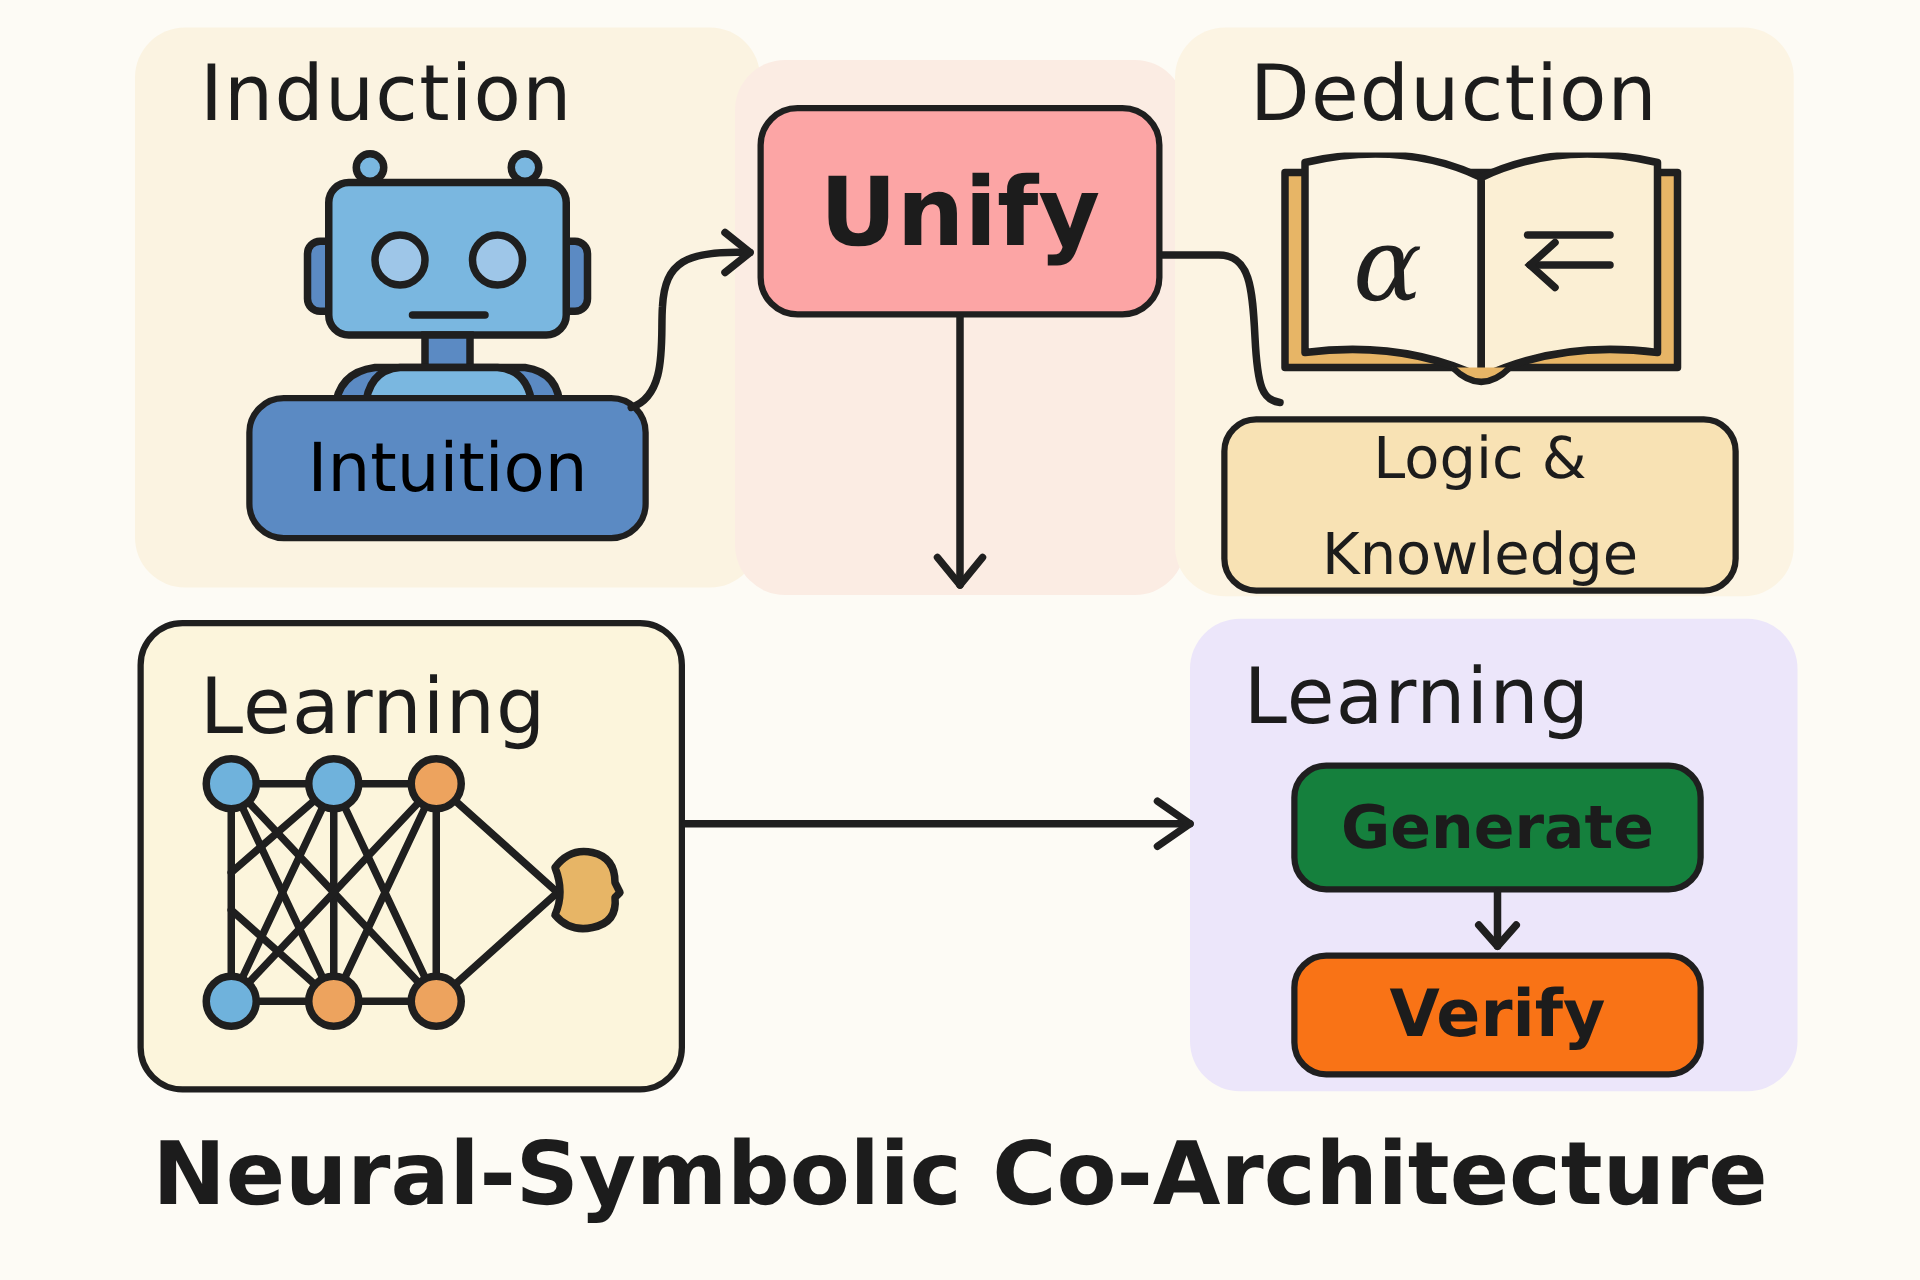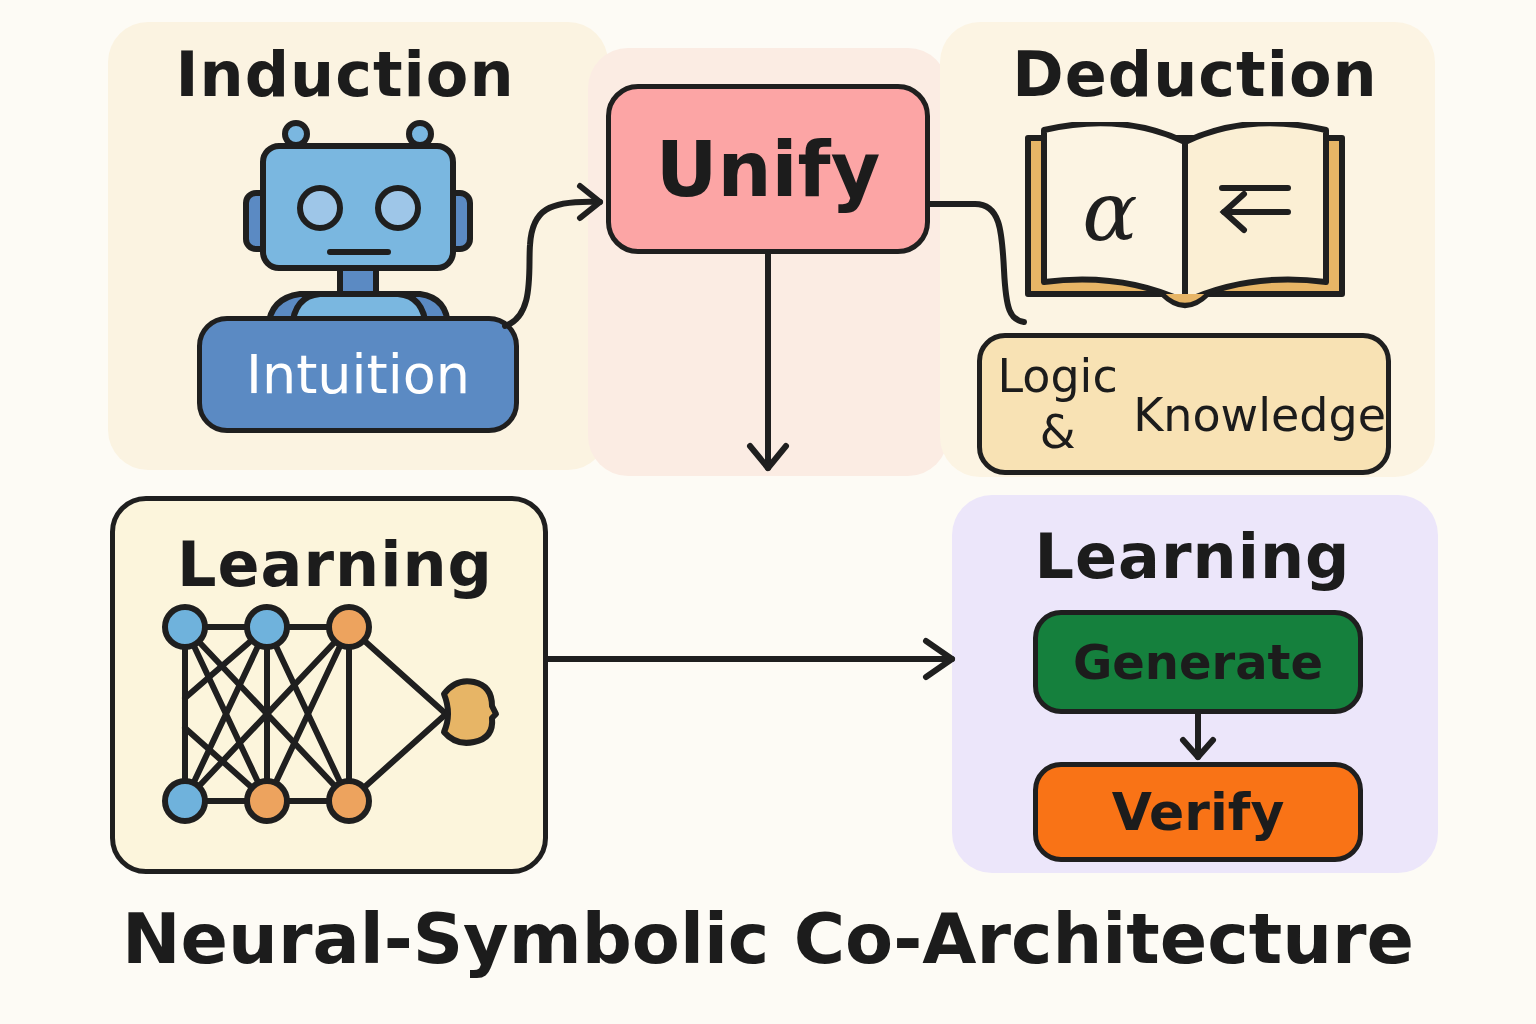--- a/index.html
+++ b/index.html
@@ -1,19 +1,19 @@
 <!DOCTYPE html>
 <html><head>
 <meta charset="utf-8">
 <style>
   html, body { margin:0; padding:0; }
   body { width:1536px; height:1024px; background:#fdfbf5; position:relative; overflow:hidden;
          font-family:"DejaVu Sans", sans-serif; color:#1c1c1c; }
   .panel { position:absolute; border-radius:40px; }
-  .heading { position:absolute; font-weight:bold; font-size:62px; letter-spacing:1px; text-align:center; color:#1c1c1c; }
+  .heading { position:absolute; font-weight:normal; font-size:62px; letter-spacing:1px; color:#1c1c1c; }
   .box { position:absolute; border:5px solid #1f1f1f; border-radius:26px; box-sizing:border-box;
          display:flex; align-items:center; justify-content:center; text-align:center; font-weight:bold; }
   svg.layer { position:absolute; left:0; top:0; width:1536px; height:1024px; pointer-events:none; }
   .icon { position:absolute; }
 </style>
 </head>
 <body>
 
 <div class="panel" style="left:108px;top:22px;width:500px;height:448px;background:#fbf3e1;"></div>
 <div class="panel" style="left:588px;top:48px;width:360px;height:428px;background:#fbece3;"></div>
@@ -39,41 +39,41 @@
   <rect x="33" y="28" width="190" height="122" rx="16" fill="#7ab7e0" stroke="#1f1f1f" stroke-width="6"></rect>
   <circle cx="90" cy="90" r="20" fill="#9ec6e8" stroke="#1f1f1f" stroke-width="6"></circle>
   <circle cx="168" cy="90" r="20" fill="#9ec6e8" stroke="#1f1f1f" stroke-width="6"></circle>
   <line x1="100" y1="134" x2="158" y2="134" stroke="#1f1f1f" stroke-width="6" stroke-linecap="round"></line>
   <rect x="110" y="150" width="36" height="28" fill="#5b8ac3" stroke="#1f1f1f" stroke-width="6"></rect>
   <path d="M38 210 Q40 180 70 176 L190 176 Q218 180 218 210 Z" fill="#5b8ac3" stroke="#1f1f1f" stroke-width="6"></path>
   <path d="M62 210 Q64 178 90 176 L168 176 Q194 178 196 210 Z" fill="#7ab7e0" stroke="#1f1f1f" stroke-width="6"></path>
 </svg>
 
 <div class="box" style="left:197px;top:316px;width:322px;height:117px;background:#5b8ac3;border-radius:30px;">
-  <span style="color:#ffffff;font-size:54px;font-weight:normal;">Intuition</span>
+  <span style="color:#000000;font-size:54px;font-weight:normal;">Intuition</span>
 </div>
 
 <div class="box" style="left:606px;top:84px;width:324px;height:170px;background:#fca5a5;border-radius:32px;">
   <span style="font-size:76px;">Unify</span>
 </div>
 
 <svg class="icon" style="left:1022px;top:122px;" width="326" height="205" viewBox="0 0 326 205">
   <path d="M6 16 L320 16 L320 172 L6 172 Z" fill="#e7b566" stroke="#1f1f1f" stroke-width="6" stroke-linejoin="round"></path>
   <path d="M22 8 Q100 -10 163 20 L163 180 Q100 150 22 160 Z" fill="#fcf4e3" stroke="#1f1f1f" stroke-width="6" stroke-linejoin="round"></path>
   <path d="M304 8 Q226 -10 163 20 L163 180 Q226 150 304 160 Z" fill="#fbefd4" stroke="#1f1f1f" stroke-width="6" stroke-linejoin="round"></path>
   <path d="M140 172 Q163 195 186 172" fill="#e7b566" stroke="#1f1f1f" stroke-width="5"></path>
   <text x="88" y="118" font-family="DejaVu Serif, serif" font-style="italic" font-size="82" text-anchor="middle" fill="#1f1f1f">α</text>
   <g stroke="#1f1f1f" stroke-width="6" stroke-linecap="round" fill="none">
     <line x1="200" y1="66" x2="266" y2="66"></line>
     <line x1="202" y1="90" x2="266" y2="90"></line>
     <polyline points="222,72 202,90 222,108"></polyline>
   </g>
 </svg>
 
-<div class="box" style="left:977px;top:333px;width:414px;height:142px;background:#f8e2b4;border-radius:28px;flex-direction:row;line-height:56px;">
+<div class="box" style="left:977px;top:333px;width:414px;height:142px;background:#f8e2b4;border-radius:28px;flex-direction:column;line-height:56px;">
   <span style="font-size:46px;font-weight:normal;">Logic &amp;</span>
   <span style="font-size:46px;font-weight:normal;margin-top:21px;">Knowledge</span>
 </div>
 
 <svg class="icon" style="left:156px;top:598px;" width="350" height="240" viewBox="0 0 350 240">
   <g stroke="#1f1f1f" stroke-width="6" stroke-linecap="round">
     <line x1="29" y1="29" x2="111" y2="29"></line>
       <line x1="111" y1="29" x2="193" y2="29"></line>
     <line x1="29" y1="203" x2="111" y2="203"></line>
       <line x1="111" y1="203" x2="193" y2="203"></line>

